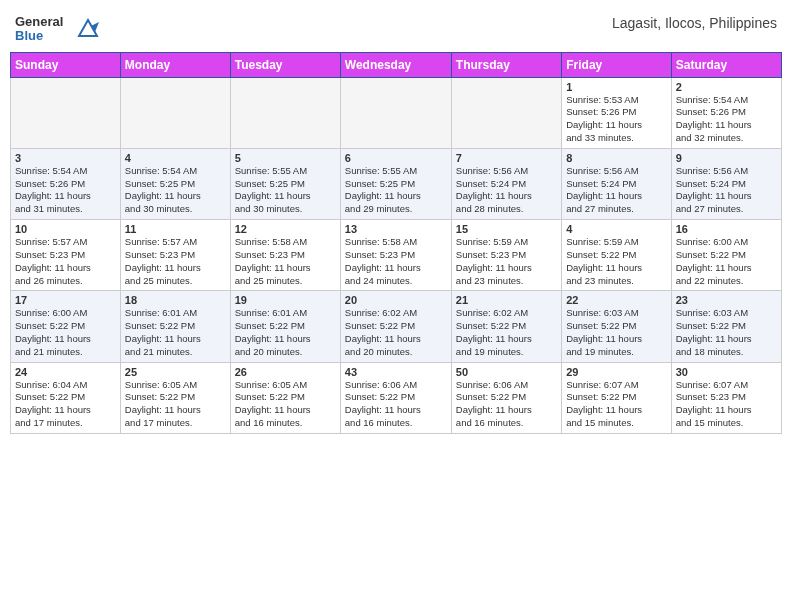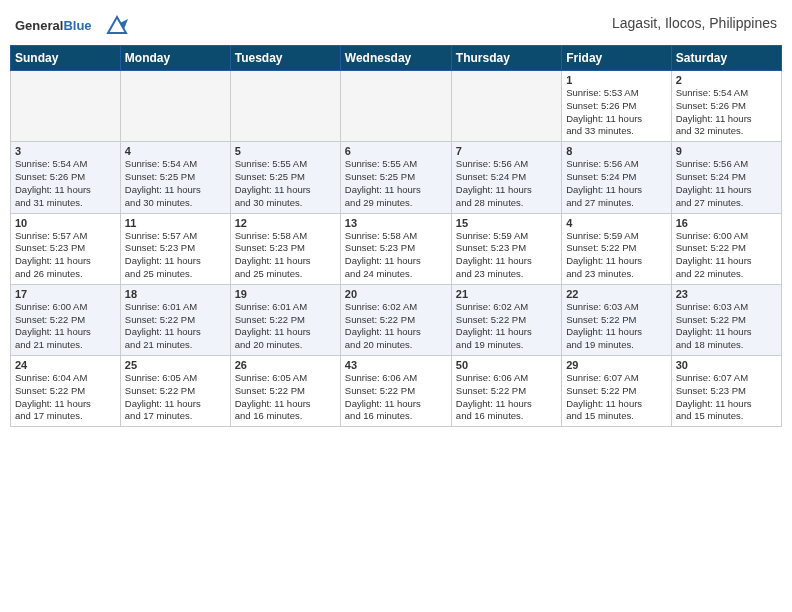--- a/index.html
+++ b/index.html
@@ -34,21 +34,21 @@
     .location {
       font-size: 14px;
       color: #444;
     }
     .calendar {
       width: 100%;
       border-collapse: collapse;
       border: 1px solid #ccc;
     }
     .calendar th {
-      background-color: #0c4a6e;
+      background-color: #d946ef;
       color: #fff;
       font-size: 12px;
       font-weight: bold;
       padding: 5px 4px;
       text-align: left;
       border: 1px solid #2558a0;
     }
     .calendar td {
       vertical-align: top;
       border: 1px solid #ccc;
@@ -82,23 +82,23 @@
     
     .row-white td { background: #ffffff; }
     .row-blue td { background: #e8eef7; }
     .row-white td.empty { background: #f5f5f5; }
   </style>
 </head>
 <body>
 
 <div class="header">
   <div class="logo">
-  <div style="display:flex;flex-direction:row;line-height:1.1;margin-right:12px;">
+  <div style="display:flex;flex-direction:column;line-height:1.1;margin-right:12px;">
     <span style="font-size:13px;font-weight:bold;color:#333;">General</span>
-    <span style="font-size:13px;font-weight:bold;color:#2b6cb0;text-align:center;">Blue</span>
+    <span style="font-size:13px;font-weight:bold;color:#2b6cb0;">Blue</span>
   </div>
   <svg width="22" height="22" viewBox="0 0 22 22">
     <polygon points="2,18 11,2 20,18" fill="none" stroke="#2b6cb0" stroke-width="2"></polygon>
     <polygon points="14,8 22,4 18,14" fill="#2b6cb0"></polygon>
   </svg>
 </div>
   <div class="title-block">
     <div class="location">Lagasit, Ilocos, Philippines</div>
   </div>
 </div>

